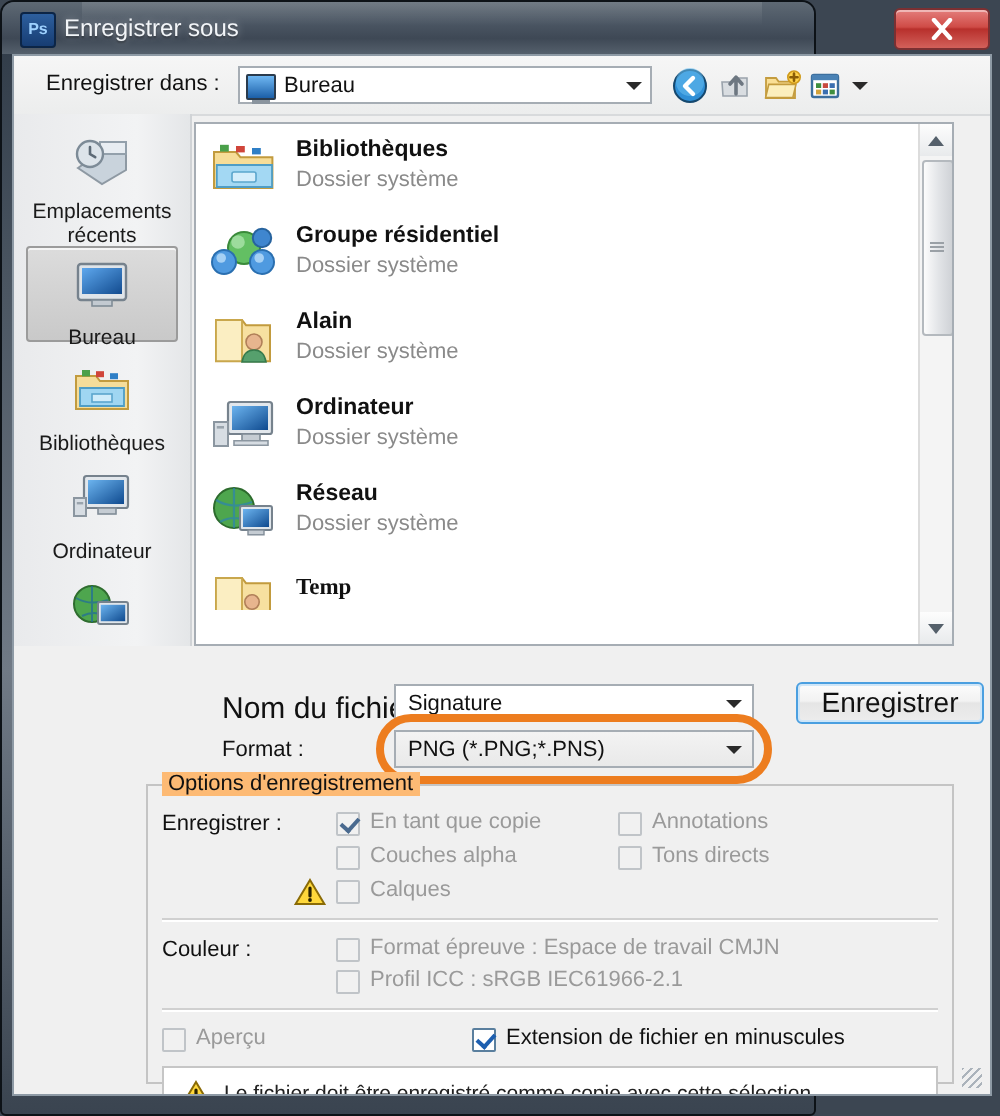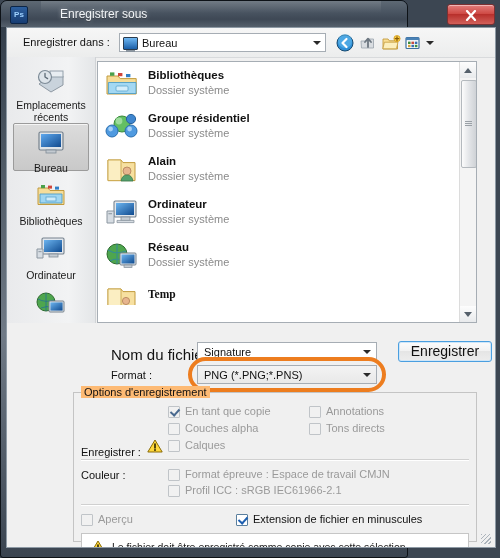--- a/index.html
+++ b/index.html
@@ -37,21 +37,20 @@
     background:linear-gradient(180deg,#2d5f9e,#173d73);
     border:1px solid #0c2546;border-radius:2px;
     color:#9fd2ff;font-size:8px;font-weight:bold;
     text-align:center;line-height:15px;letter-spacing:0;
   }
   #title-text{
     position:absolute;left:31px;top:5px;height:16px;line-height:16px;
     color:#f2f5f8;font-size:12px;
     text-shadow:0 0 4px rgba(255,255,255,.45),0 1px 1px rgba(0,0,0,.4);
     white-space:nowrap;
-    margin-left:28px;
   }
   #close-btn{
     position:absolute;right:6px;top:3px;width:46px;height:19px;
     border:1px solid #7b3032;border-radius:3px;
     background:linear-gradient(180deg,#e47e7c 0%,#cf4b46 45%,#b8302c 50%,#d2605a 100%);
     box-shadow:inset 0 1px 0 rgba(255,255,255,.45);
     color:#fff;font-size:11px;font-weight:bold;text-align:center;line-height:18px;
     text-shadow:0 1px 1px rgba(0,0,0,.6);
     cursor:pointer;
   }
@@ -448,21 +447,21 @@
       <span class="ctext">PNG (*.PNG;*.PNS)</span>
       <span class="carrow"></span>
     </div>
     <div id="fmt-ring"></div>
 
     <div class="dlgbtn" id="btn-save">Enregistrer</div>
 
     <div id="options"></div>
     <div id="opt-legend">Options d'enregistrement</div>
 
-    <span class="optlabel" style="left:74px;top:378px;margin-top:40px;">Enregistrer :</span>
+    <span class="optlabel" style="left:74px;top:378px;">Enregistrer :</span>
 
     <span class="cb dis checked" style="left:161px;top:378px;"></span>
     <span class="cbtext dis" style="left:178px;top:377px;">En tant que copie</span>
 
     <span class="cb dis" style="left:302px;top:378px;"></span>
     <span class="cbtext dis" style="left:319px;top:377px;">Annotations</span>
 
     <span class="cb dis" style="left:161px;top:395px;"></span>
     <span class="cbtext dis" style="left:178px;top:394px;">Couches alpha</span>
 

